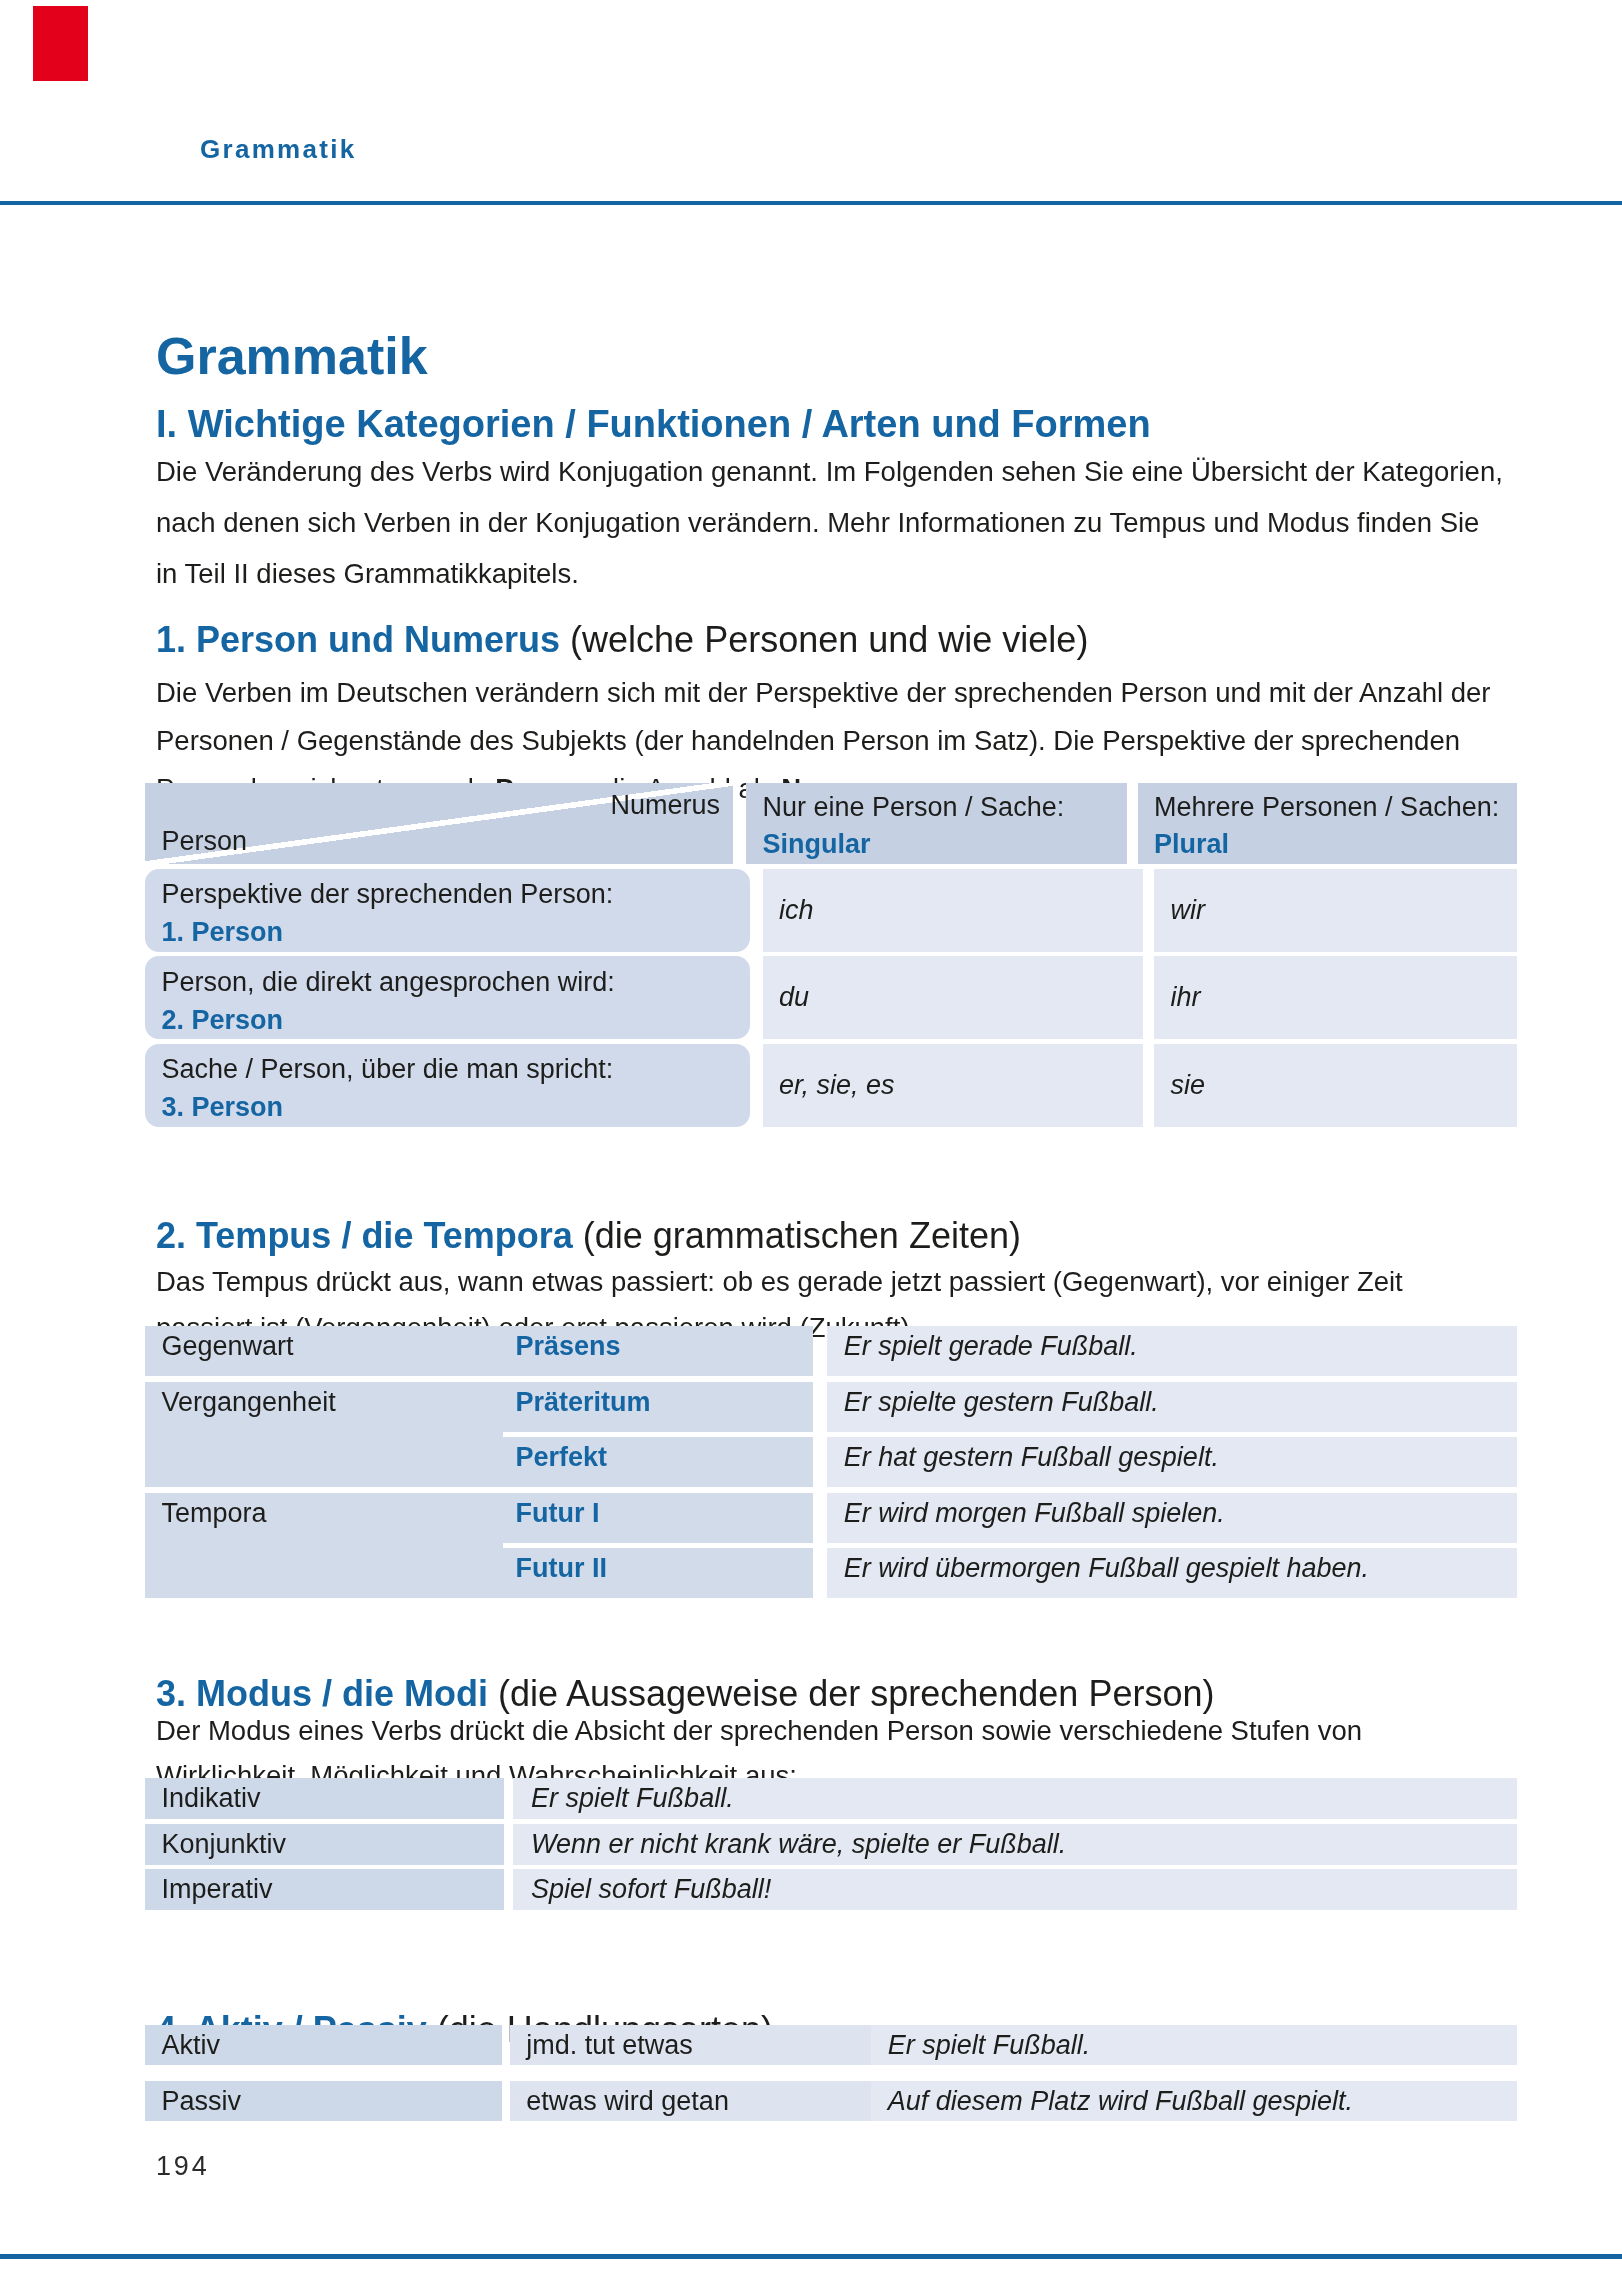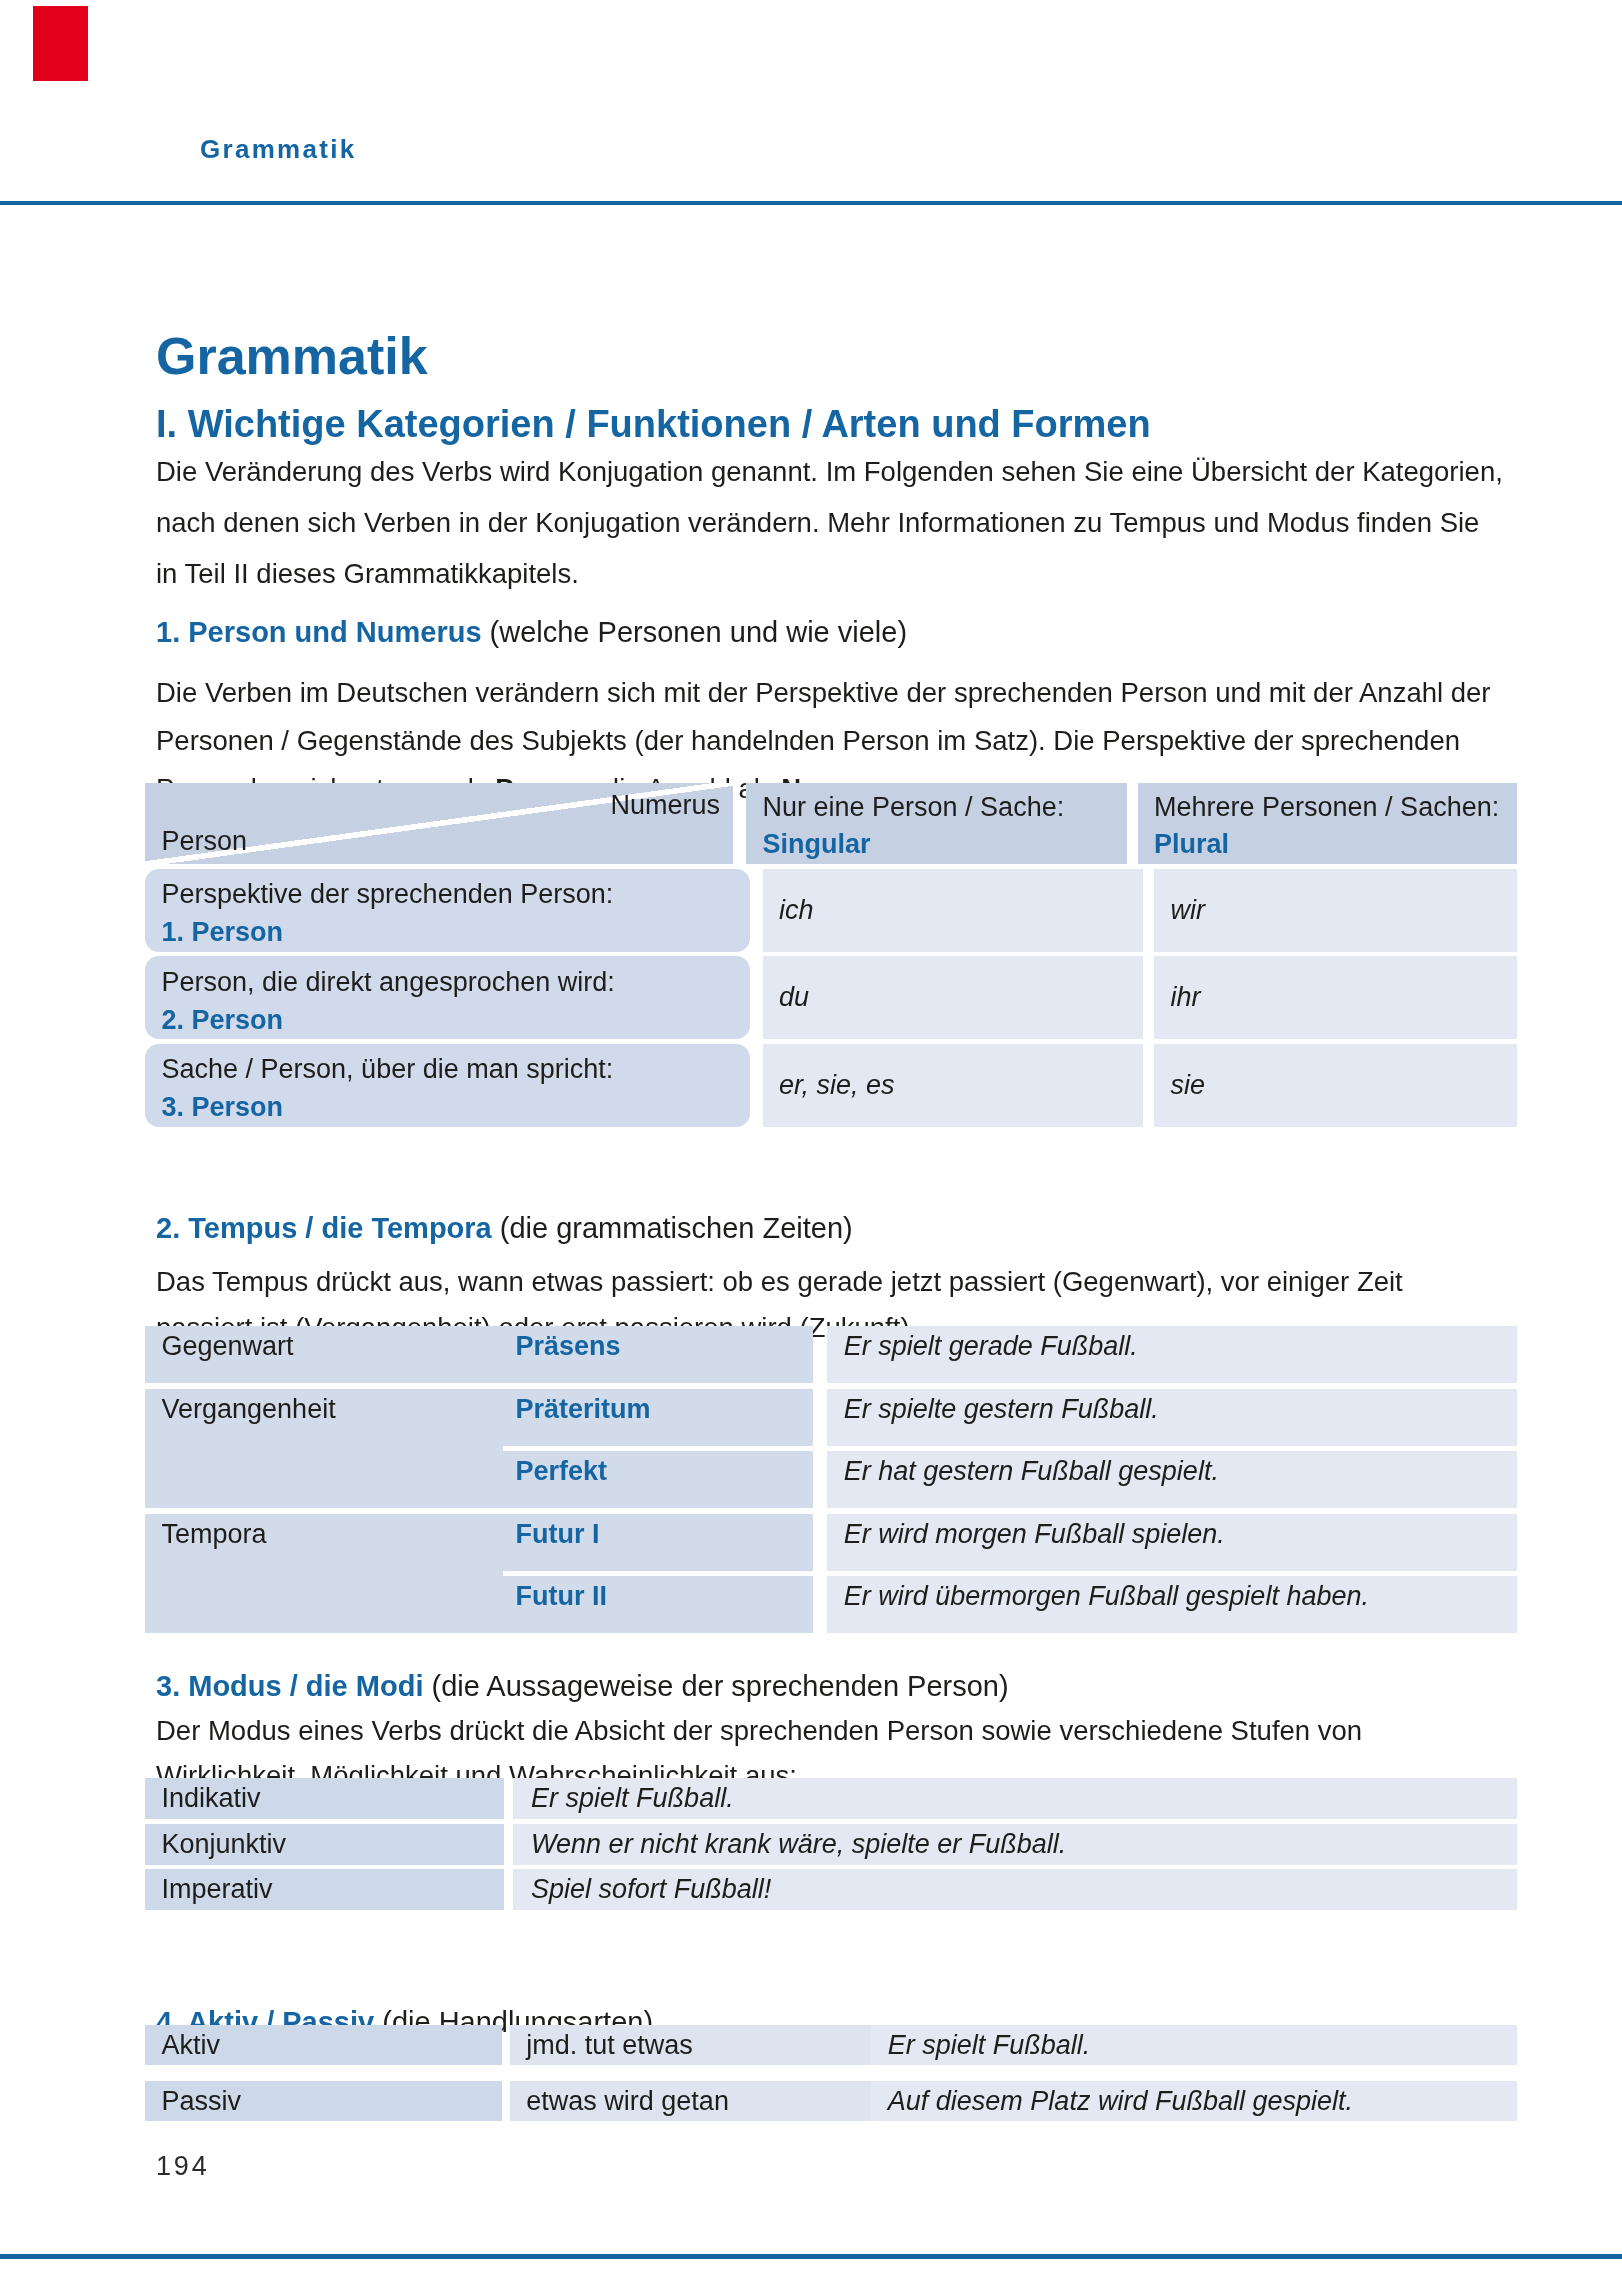--- a/index.html
+++ b/index.html
@@ -22,21 +22,21 @@
   .running-header{
     position:absolute;left:200px;top:134px;font-size:26px;font-weight:700;
     letter-spacing:2.3px;color:var(--blue);
   }
   .top-rule{position:absolute;left:0;top:201px;width:1623px;height:3.7px;background:var(--blue);}
   .bottom-rule{position:absolute;left:0;top:2254px;width:1623px;height:4.6px;background:var(--blue);}
   .page-title{position:absolute;left:156px;top:294px;font-size:52px;font-weight:700;color:var(--blue);line-height:55px;}
   .section-heading{position:absolute;left:156px;top:370px;font-size:38px;font-weight:700;color:var(--blue);line-height:44px;}
   .para{position:absolute;left:156px;width:1348px;font-size:27.5px;line-height:51px;color:var(--ink);}
   .intro-para{top:418px;}
-  .sub-heading{position:absolute;left:156px;font-size:29px;font-weight:700;color:var(--blue);line-height:43px;}
+  .sub-heading{position:absolute;left:156px;font-size:36px;font-weight:700;color:var(--blue);line-height:43px;}
   .sub-heading .paren{color:var(--ink);font-weight:400;}
   .sub1-heading{top:582px;}
   .sub1-para{top:641px;line-height:48px;}
   .sub2-heading{top:1178px;}
   .sub2-para{top:1231px;line-height:46px;}
   .sub3-heading{top:1636px;}
   .sub3-para{top:1680px;line-height:45px;}
   .sub4-heading{top:1972px;}
   .page-number{position:absolute;left:156px;top:2151px;font-size:27px;letter-spacing:2.8px;color:#2b2b2b;}
 
@@ -59,21 +59,21 @@
   .t1-c1{width:588px;background:var(--dark-cell);padding:6.4px 0 0 16.5px;line-height:38px;border-radius:14px;}
   .t1-c2{width:364px;margin-left:13px;background:var(--light-cell);display:flex;align-items:center;padding-left:16.5px;}
   .t1-c3{flex:1;margin-left:11px;background:var(--light-cell);display:flex;align-items:center;padding-left:16.5px;}
 
   
   .t2{top:1326px;}
   .t2-group{display:flex;margin-top:5.5px;}
   .t2-group:first-child{margin-top:0;}
   .t2-time{width:341px;background:var(--mid-cell);line-height:41px;padding-left:16.5px;}
   .t2-rows{flex:1;display:flex;flex-direction:column;}
-  .t2-row{display:flex;height:57px;margin-top:5.5px;}
+  .t2-row{display:flex;height:50px;margin-top:5.5px;}
   .t2-row:first-child{margin-top:0;}
   .t2-name{width:297px;background:var(--mid-cell);line-height:41px;padding-left:13px;}
   .t2-ex{flex:1;margin-left:14.7px;background:var(--light-cell);line-height:41px;padding-left:16.5px;}
 
   
   .t3{top:1774px;}
   .t3-row{display:flex;height:41px;margin-top:4.6px;}
   .t3-row:first-child{margin-top:4px;}
   .t3-c1{width:342px;background:var(--c1-cell);line-height:41px;padding-left:16.5px;}
   .t3-c2{flex:1;margin-left:9.2px;background:var(--light-cell);line-height:41px;padding-left:18.4px;}

